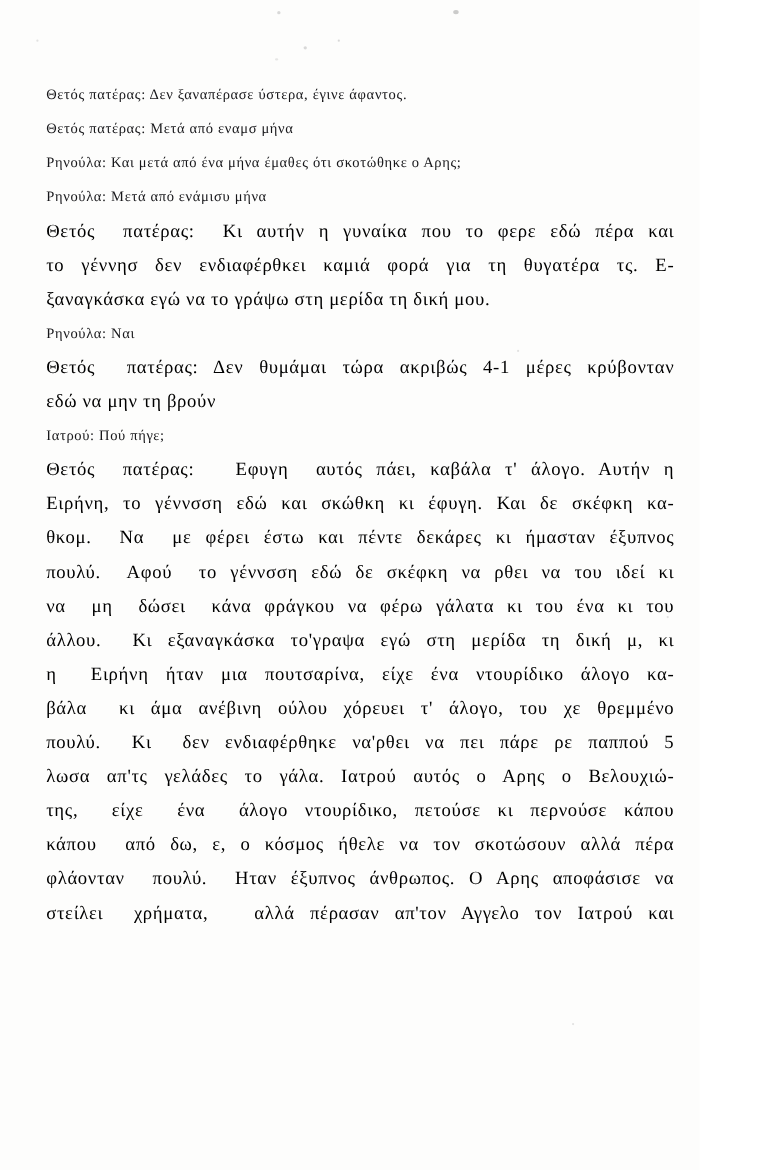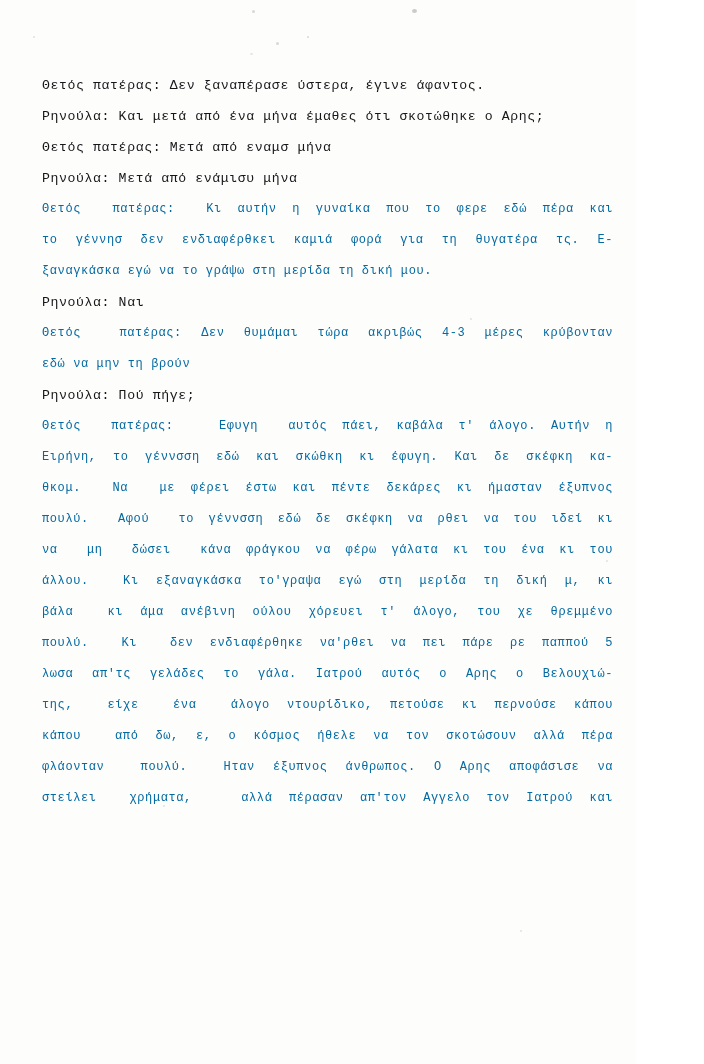--- a/index.html
+++ b/index.html
@@ -6,21 +6,21 @@
     margin: 0;
     padding: 0;
     background: #ffffff;
   }
   .page {
     position: relative;
     width: 636px;
     height: 1064px;
     background: #fdfdfc;
     overflow: hidden;
-    font-family: Liberation Mono, monospace;
+    font-family: Liberation Serif, serif;
   }
   
   .speckle {
     position: absolute;
     background: #b9b9b9;
     border-radius: 50%;
     opacity: 0.55;
   }
   .sp1 { left: 252px; top: 10px;  width: 3px; height: 3px; }
   .sp2 { left: 412px; top: 9px;   width: 5px; height: 4px; opacity:0.75; }
@@ -44,23 +44,23 @@
   .dlg-line {
     font-size: 13.2px;
     line-height: 31px;
     color: #17171a;
     letter-spacing: 0.6px;
     white-space: pre;
   }
 
   
   .just-line {
-    font-size: 12px;
+    font-size: 17px;
     line-height: 31px;
-    color: #0369a1;
+    color: #000000;
     letter-spacing: 0.6px;
     text-align: justify;
     text-align-last: justify;
     white-space: pre-wrap;
   }
   .just-line.last {
     text-align-last: left;
   }
   .just-line > span {
     display: inline;
@@ -78,41 +78,42 @@
   <div class="speckle sp5"></div>
   <div class="speckle sp6"></div>
   <div class="speckle sp7"></div>
   <div class="speckle sp8"></div>
   <div class="speckle sp9"></div>
   <div class="speckle sp10"></div>
 
   <div class="body-text">
 
     <div class="dlg-line">Θετός πατέρας: Δεν ξαναπέρασε ύστερα, έγινε άφαντος.</div>
+    <div class="dlg-line">Θετός πατέρας: Μετά από εναμσ μήνα</div>
     <div class="dlg-line">Ρηνούλα: Και μετά από ένα μήνα έμαθες ότι σκοτώθηκε ο Αρης;</div>
-    <div class="dlg-line">Θετός πατέρας: Μετά από εναμσ μήνα</div>
     <div class="dlg-line">Ρηνούλα: Μετά από ενάμισυ μήνα</div>
 
     <div class="just-line"><span>Θετός  πατέρας:  Κι αυτήν η γυναίκα που το φερε εδώ πέρα και</span></div>
     <div class="just-line"><span>το γέννησ δεν ενδιαφέρθκει καμιά φορά για τη θυγατέρα τς. Ε-</span></div>
     <div class="just-line last"><span>ξαναγκάσκα εγώ να το γράψω στη μερίδα τη δική μου.</span></div>
 
     <div class="dlg-line">Ρηνούλα: Ναι</div>
 
-    <div class="just-line"><span>Θετός  πατέρας: Δεν θυμάμαι τώρα ακριβώς 4-3 μέρες κρύβονταν</span></div>
+    <div class="just-line"><span>Θετός  πατέρας: Δεν θυμάμαι τώρα ακριβώς 4-1 μέρες κρύβονταν</span></div>
     <div class="just-line last"><span>εδώ να μην τη βρούν</span></div>
 
-    <div class="dlg-line">Ρηνούλα: Πού πήγε;</div>
+    <div class="dlg-line">Ιατρού: Πού πήγε;</div>
 
     <div class="just-line"><span>Θετός  πατέρας:   Εφυγη  αυτός πάει, καβάλα τ' άλογο. Αυτήν η</span></div>
     <div class="just-line"><span>Ειρήνη, το γέννσση εδώ και σκώθκη κι έφυγη. Και δε σκέφκη κα-</span></div>
     <div class="just-line"><span>θκομ.  Να  με φέρει έστω και πέντε δεκάρες κι ήμασταν έξυπνος</span></div>
     <div class="just-line"><span>πουλύ.  Αφού  το γέννσση εδώ δε σκέφκη να ρθει να του ιδεί κι</span></div>
     <div class="just-line"><span>να  μη  δώσει  κάνα φράγκου να φέρω γάλατα κι του ένα κι του</span></div>
     <div class="just-line"><span>άλλου.  Κι εξαναγκάσκα το'γραψα εγώ στη μερίδα τη δική μ, κι</span></div>
+    <div class="just-line"><span>η  Ειρήνη ήταν μια πουτσαρίνα, είχε ένα ντουρίδικο άλογο κα-</span></div>
     <div class="just-line"><span>βάλα  κι άμα ανέβινη ούλου χόρευει τ' άλογο, του χε θρεμμένο</span></div>
     <div class="just-line"><span>πουλύ.  Κι  δεν ενδιαφέρθηκε να'ρθει να πει πάρε ρε παππού 5</span></div>
     <div class="just-line"><span>λωσα απ'τς γελάδες το γάλα. Ιατρού αυτός ο Αρης ο Βελουχιώ-</span></div>
     <div class="just-line"><span>της,  είχε  ένα  άλογο ντουρίδικο, πετούσε κι περνούσε κάπου</span></div>
     <div class="just-line"><span>κάπου  από δω, ε, ο κόσμος ήθελε να τον σκοτώσουν αλλά πέρα</span></div>
     <div class="just-line"><span>φλάονταν  πουλύ.  Ηταν έξυπνος άνθρωπος. Ο Αρης αποφάσισε να</span></div>
     <div class="just-line"><span>στείλει  χρήματα,   αλλά πέρασαν απ'τον Αγγελο τον Ιατρού και</span></div>
 
   </div>
 </div>

